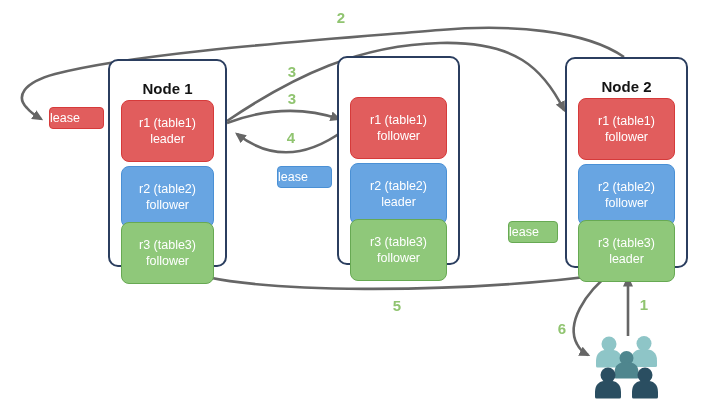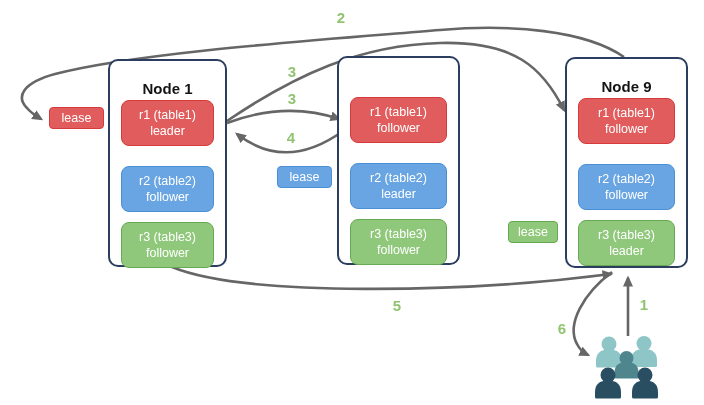--- a/index.html
+++ b/index.html
@@ -11,31 +11,31 @@
   .arrow-path{fill:none;stroke:var(--arrow,#666);stroke-width:2.6;}
   .ah{fill:var(--arrow,#666);}
   .node{
     position:absolute;background:#fff;border:2px solid var(--node-border,#2b3e5f);
     border-radius:10px;box-sizing:border-box;
   }
   .node-title{
     text-align:center;font-weight:bold;font-size:15px;color:#141414;margin-top:19px;
   }
   .replica{
-    position:absolute;left:11px;right:11px;height:46px;border-radius:8px;
+    position:absolute;left:11px;right:11px;height:62px;border-radius:8px;
     border:1.5px solid;box-sizing:border-box;color:#fff;font-size:12.5px;line-height:1.3;
     display:flex;flex-direction:column;align-items:center;justify-content:center;text-align:center;
   }
   .replica[data-color="red"]{background:var(--red-fill);border-color:var(--red-border);}
   .replica[data-color="blue"]{background:var(--blue-fill);border-color:var(--blue-border);margin-top:9px;}
   .replica[data-color="green"]{background:var(--green-fill);border-color:var(--green-border);}
   .r1{top:39px;} .r2{top:96px;} .r3{top:161px;}
   .lease{
     position:absolute;height:22px;border-radius:4px;border:1.5px solid;box-sizing:border-box;
-    color:#fff;font-size:12.5px;display:flex;align-items:center;justify-content:center;
+    color:#fff;font-size:12.5px;display:flex;align-items:center;justify-content:flex-start;
   }
   .lease[data-color="red"]{background:var(--red-fill);border-color:var(--red-border);}
   .lease[data-color="blue"]{background:var(--blue-fill);border-color:var(--blue-border);}
   .lease[data-color="green"]{background:var(--green-fill);border-color:var(--green-border);}
   .step{
     position:absolute;transform:translateX(-50%);
     color:var(--step-label,#90c470);font-size:15px;font-weight:bold;line-height:1;
   }
   .users{position:absolute;left:588px;top:332px;}
 </style>
@@ -84,21 +84,21 @@
       <div>r2 (table2)</div>
       <div>leader</div>
     </div>
     <div class="replica r3" data-color="green">
       <div>r3 (table3)</div>
       <div>follower</div>
     </div>
   </div>
 
   <div class="node" style="left:565px;top:57px;width:123px;height:211px">
-    <div class="node-title">Node 9</div>
+    <div class="node-title">Node 2</div>
     <div class="replica r1" data-color="red">
       <div>r1 (table1)</div>
       <div>follower</div>
     </div>
     <div class="replica r2" data-color="blue">
       <div>r2 (table2)</div>
       <div>follower</div>
     </div>
     <div class="replica r3" data-color="green">
       <div>r3 (table3)</div>

